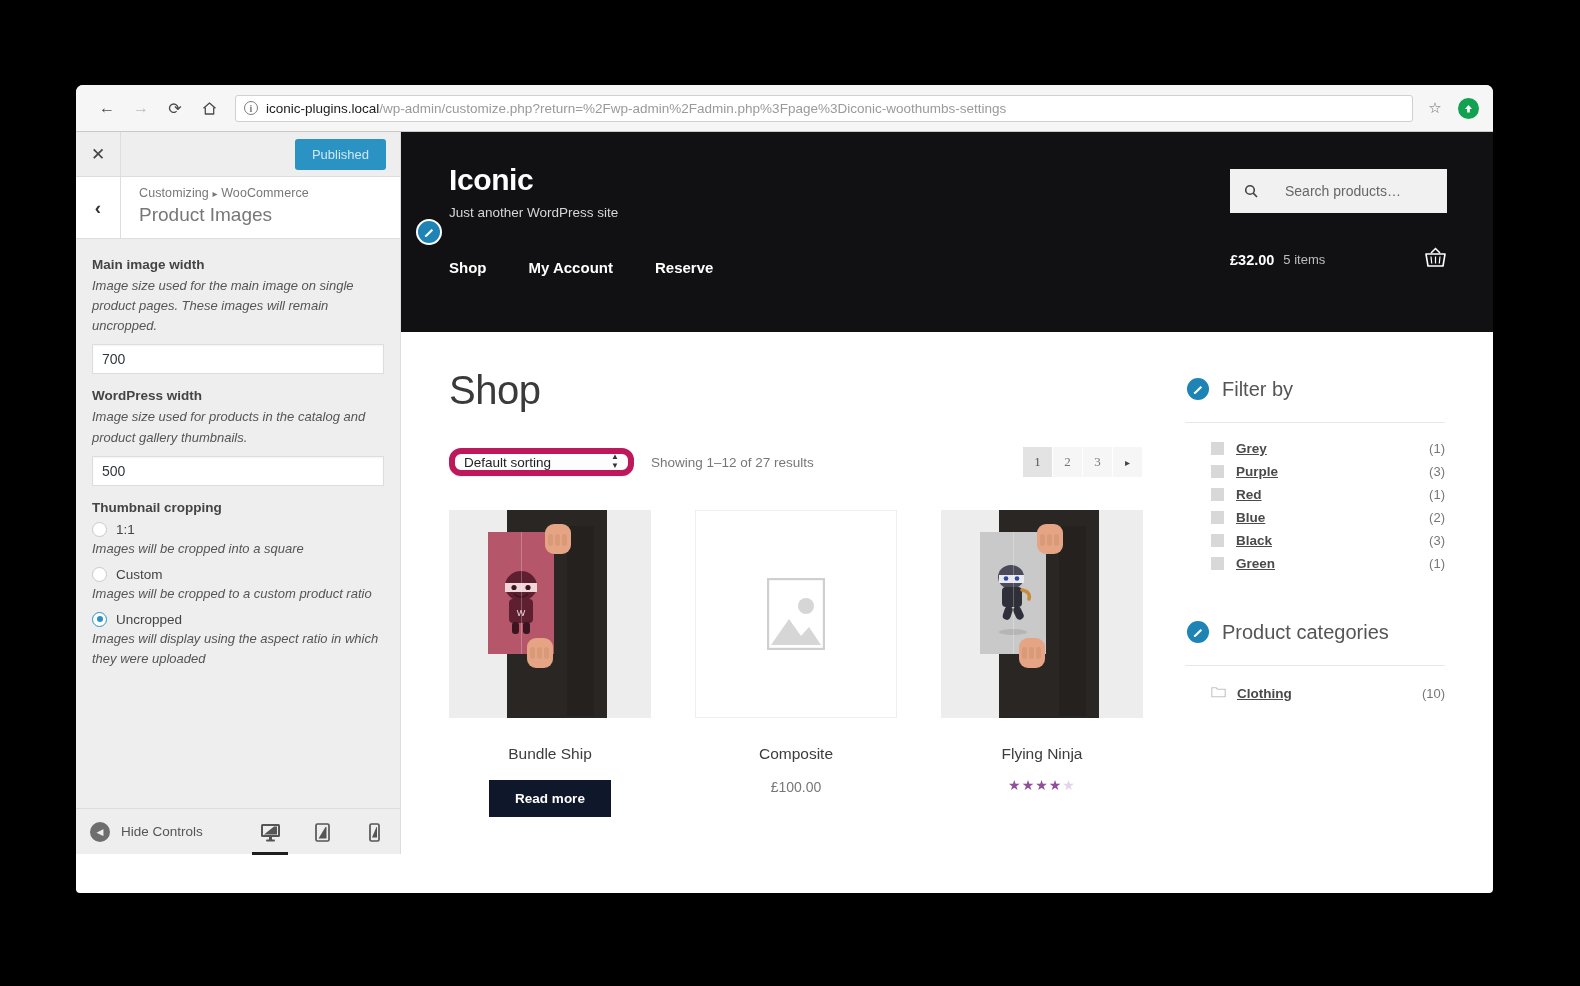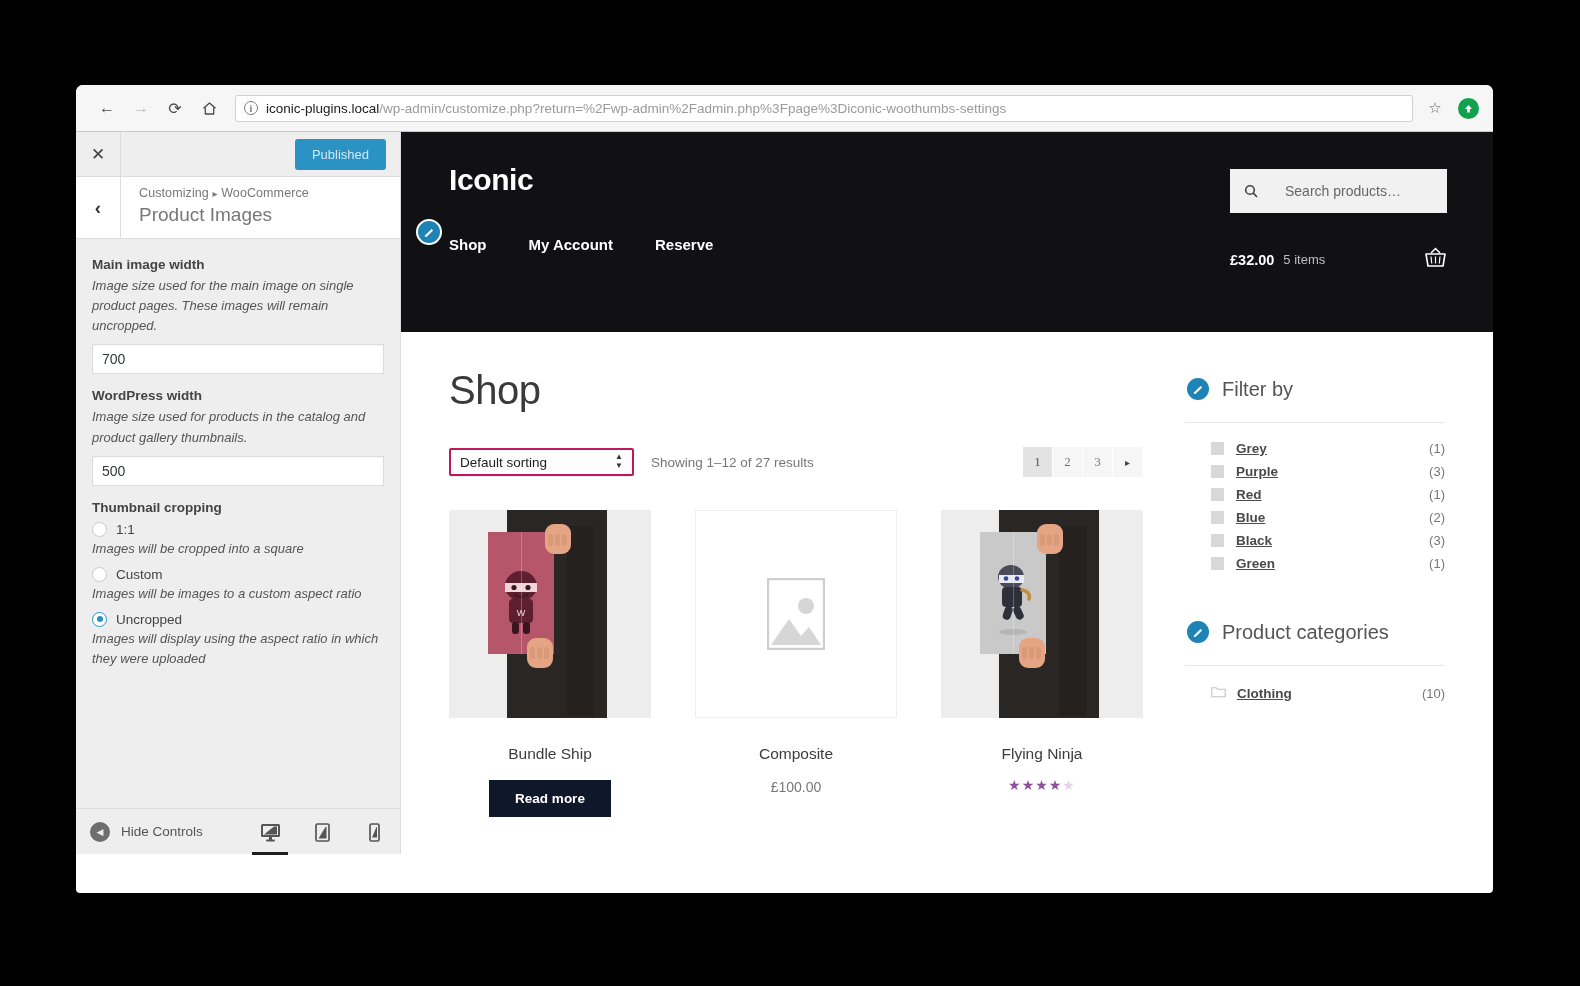--- a/index.html
+++ b/index.html
@@ -206,21 +206,21 @@
   .cart-total { font-size: 14.5px; color: #fff; font-weight: bold; }
   .cart-items { font-size: 13px; color: #bdbdbd; margin-left: 9px; }
   .basket-ico { margin-left: auto; cursor: pointer; }
 
   .shop-area { padding: 36px 48px 0 48px; display: flex; }
   .shop-main { flex: 1; padding-right: 42px; }
   .shop-h1 { font-size: 40px; color: #3a3a3a; font-weight: 300; letter-spacing: -.5px; }
   .toolbar { display: flex; align-items: center; margin-top: 34px; position: relative; }
   .sortsel {
     width: 185px; height: 28px;
-    border: 2px solid #be185d; border-radius: 2px;
+    border: 6px solid #be185d; border-radius: 12px;
     background: #fdfdfd;
     display: flex; align-items: center; padding: 0 9px;
     font-size: 13.5px; color: #222; cursor: pointer;
     box-shadow: 0 1px 1px rgba(0,0,0,.07);
   }
   .sortsel .caret { margin-left: auto; font-size: 8px; line-height: 1.1; color: #333; text-align: center; }
   .showing { font-size: 13.5px; color: #777; margin-left: 17px; }
   .pager { margin-left: auto; display: flex; }
   .pg {
     width: 30px; height: 30px; background: #f6f6f6;
@@ -359,21 +359,21 @@
           <div class="radio-row">
             <span class="radio"></span>
             <span class="radio-label">1:1</span>
           </div>
           <div class="ctrl-desc">Images will be cropped into a square</div>
 
           <div class="radio-row">
             <span class="radio"></span>
             <span class="radio-label">Custom</span>
           </div>
-          <div class="ctrl-desc">Images will be images to a custom aspect ratio</div>
+          <div class="ctrl-desc">Images will be cropped to a custom product ratio</div>
 
           <div class="radio-row">
             <span class="radio on"></span>
             <span class="radio-label">Uncropped</span>
           </div>
           <div class="ctrl-desc">Images will display using the aspect ratio in which they were uploaded</div>
         </div>
 
       </div>
 
@@ -406,20 +406,21 @@
           </div>
         </div>
       </div>
 
     </div>
 
     <div class="preview">
 
       <div class="site-head">
         <div class="site-title">Iconic</div>
+        <div class="site-tag">Just another WordPress site</div>
 
         <div class="nav-pencil pencil-badge">
           <svg width="13" height="13" viewBox="0 0 13 13">
               <path d="M2.2 9.3 L8.6 2.9 L10.1 4.4 L3.7 10.8 L1.9 11.1 Z" fill="#fff"></path>
             </svg>
         </div>
 
         <div class="site-nav">
           <span class="nav-link">Shop</span>
           <span class="nav-link">My Account</span>

